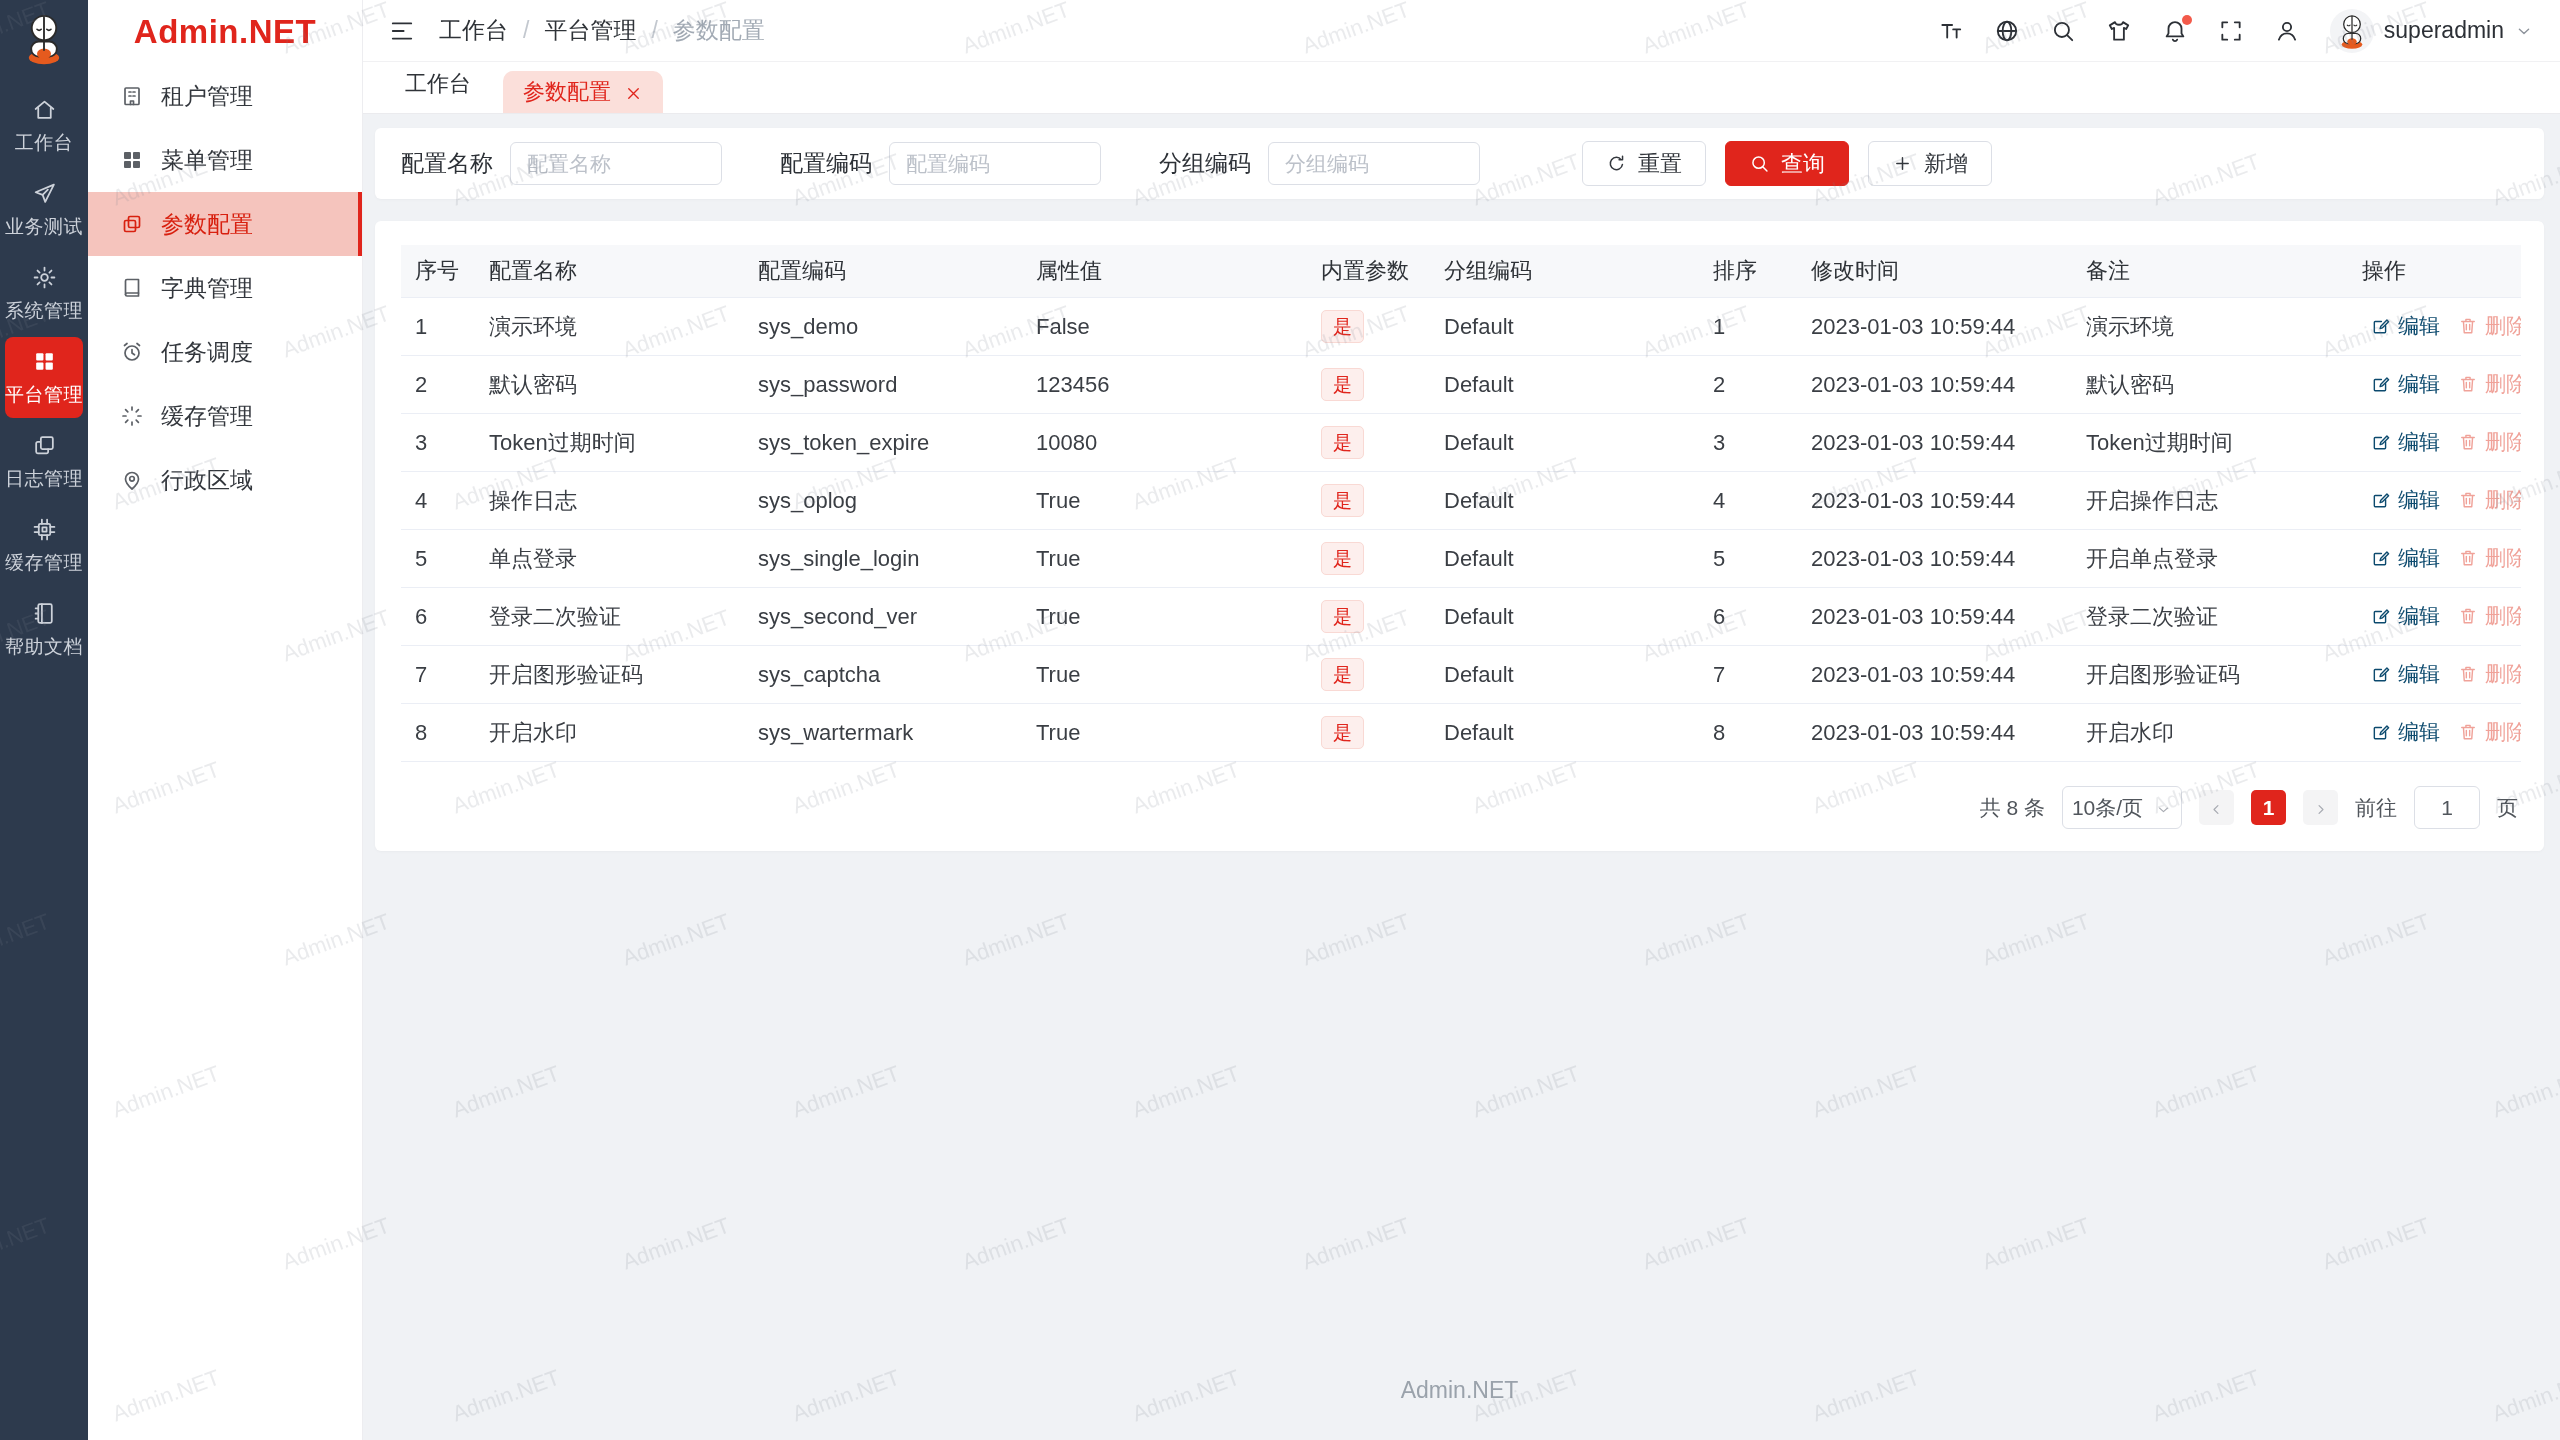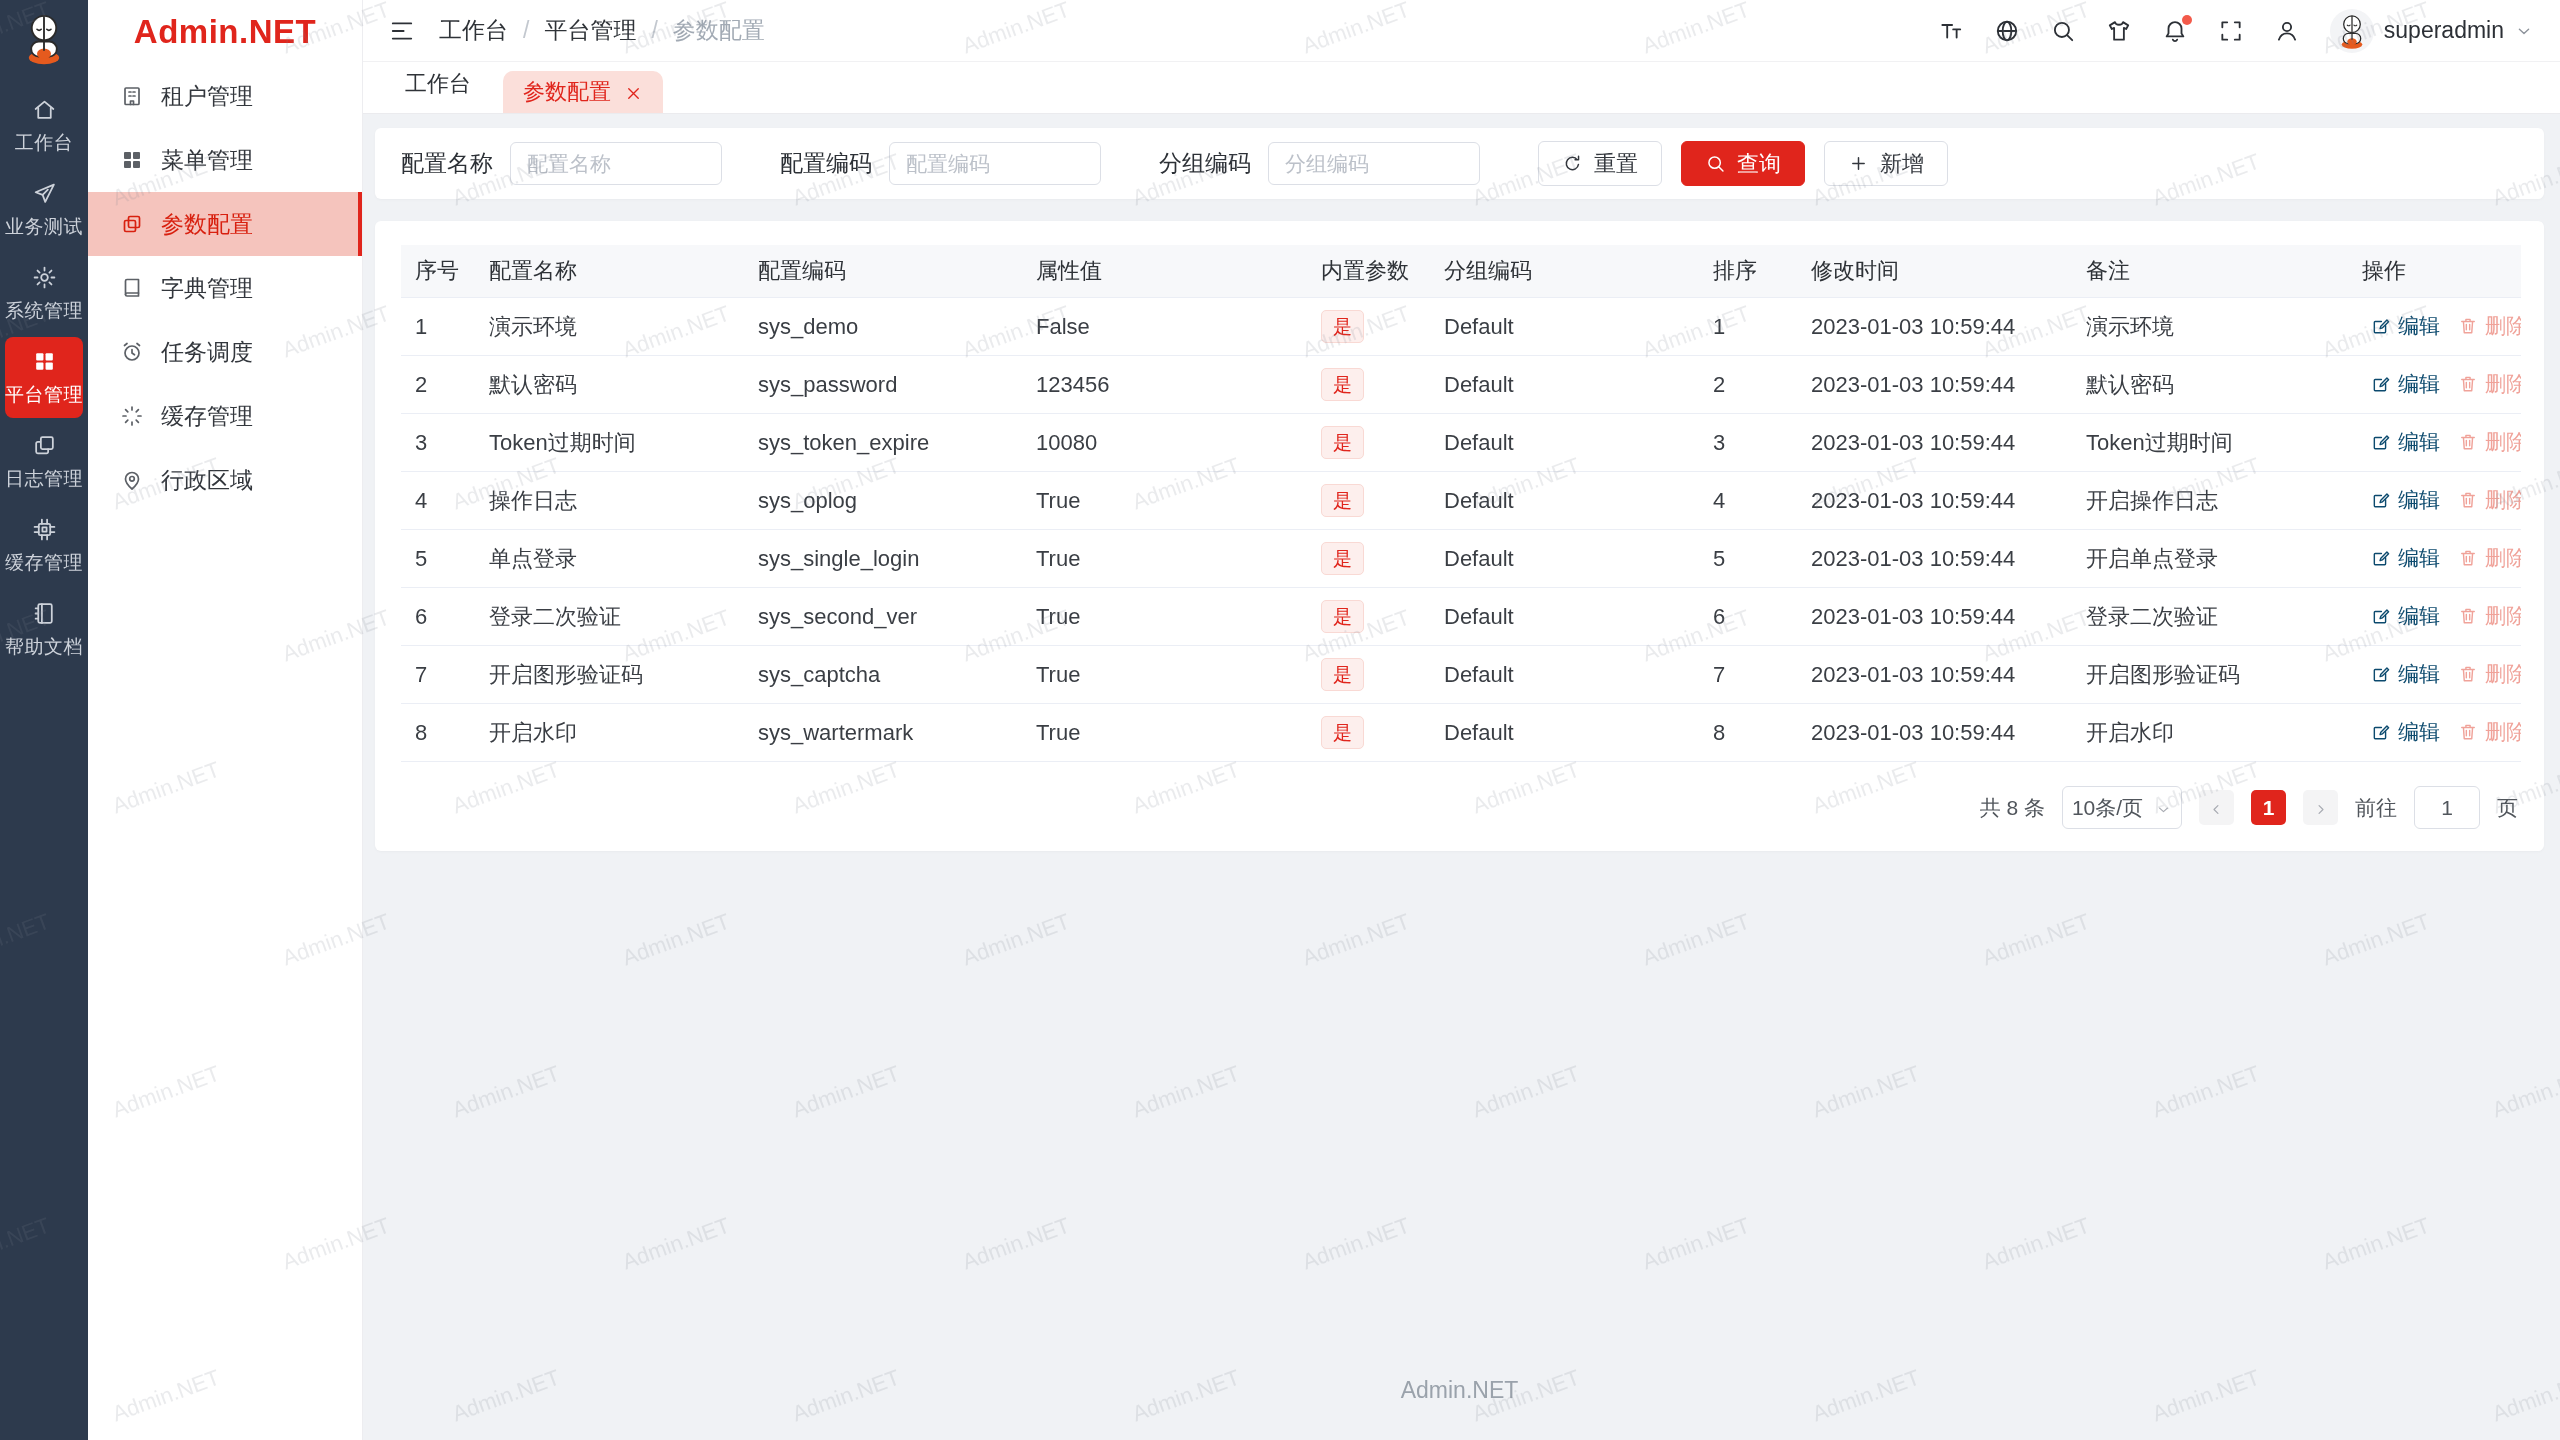--- a/index.html
+++ b/index.html
@@ -49,21 +49,21 @@
   .tab-active { align-self:flex-end; background:#fbdfda; color:#e0251c; border-radius:10px 10px 0 0; height:42px; display:flex; align-items:center; gap:13px; padding:0 20px; font-size:22px; cursor:pointer; }
   .tab-close { width:19px; height:19px; color:#e0251c; cursor:pointer; }
   .tab-close svg { width:100%; height:100%; }
   
   .content { flex:1; background:#f0f2f5; padding:14px 16px 10px 12px; display:flex; flex-direction:column; overflow:hidden; }
   .search-card { background:#fff; border-radius:6px; padding:13px 26px; display:flex; align-items:center; box-shadow:0 1px 3px rgba(0,0,0,0.03); flex-shrink:0; }
   .field { display:flex; align-items:center; margin-right:58px; }
   .field label { font-size:23px; color:#2c3036; margin-right:17px; white-space:nowrap; }
   .field input { width:212px; height:43px; border:1px solid #dcdfe6; border-radius:6px; padding:0 16px; font-size:21px; color:#606266; outline:none; font-family:inherit; }
   .field input::placeholder { color:#bcc1c9; }
-  .btns { display:flex; align-items:center; gap:19px; }
+  .btns { display:flex; align-items:center; gap:19px;margin-left:44px; }
   .btn { height:45px; padding:0 23px; border-radius:6px; border:1px solid #dcdfe6; background:#fff; font-size:22px; color:#33373d; display:inline-flex; align-items:center; gap:11px; cursor:pointer; font-family:inherit; }
   .btn .ic { width:21px; height:21px; display:block; }
   .btn .ic svg { width:100%; height:100%; }
   .btn.primary { background:#e0251c; border-color:#e0251c; color:#fff; }
   
   .table-card { background:#fff; border-radius:6px; margin-top:22px; padding:24px 26px 22px; box-shadow:0 1px 3px rgba(0,0,0,0.03); flex-shrink:0; }
   table { width:100%; border-collapse:collapse; table-layout:fixed; font-size:22px; color:#3a3e44; }
   th { background:#f7f8fa; font-weight:500; color:#2e3237; text-align:left; padding:11px 14px; border-bottom:1px solid #ebeef5; white-space:nowrap; }
   td { padding:12px 14px; border-bottom:1px solid #ebeef5; height:52px; white-space:nowrap; overflow:hidden; }
   .tc { }

